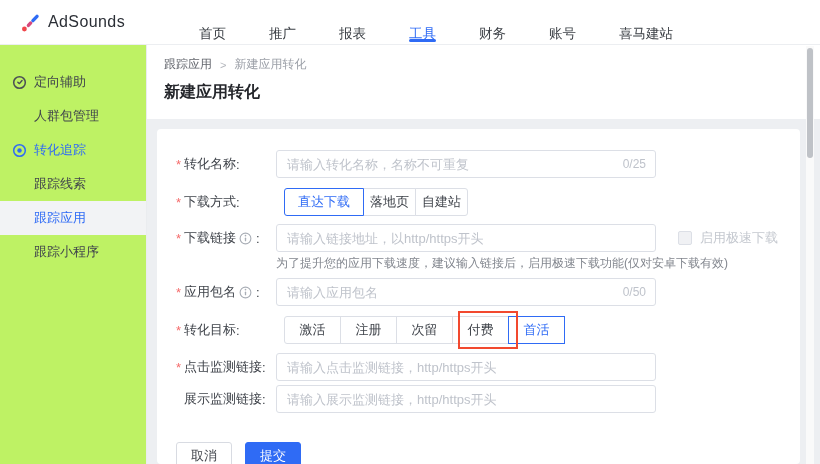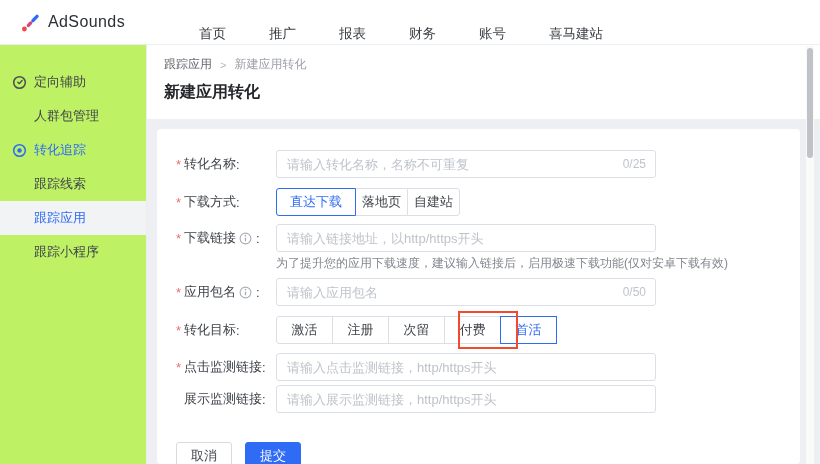--- a/index.html
+++ b/index.html
@@ -49,21 +49,21 @@
     background:#fff; position:relative; display:flex; align-items:center; }
   .input-box input { border:none; outline:none; flex:1; height:100%; padding:0 10px;
     font-size:13px; color:#333; background:transparent; font-family:inherit; }
   .input-box input.with-counter { padding-right:48px; }
   .input-box input::placeholder { color:#bfc3cb; }
   .counter { position:absolute; right:9px; font-size:12px; color:#bfc3cb; }
   .radio-group { display:inline-flex; position:relative; }
   .radio-opt { height:28px; display:flex; align-items:center; justify-content:center;
     border:1px solid #dcdfe6; background:#fff; font-size:13px; color:#3f434a;
     cursor:pointer; margin-left:-1px; position:relative; }
-  .radio-opt:first-child { border-radius:3px 0 0 3px; margin-left:0; }
+  .radio-opt:first-child { border-radius:3px 0 0 3px; margin-left:8px; }
   .radio-opt:last-child { border-radius:0 3px 3px 0; }
   .radio-opt.selected { border-color:#2f6bf5; color:#2f6bf5; z-index:1; font-weight:500; }
   .w80{width:80px;} .w62{width:53px;} .w48{width:57px;}
   .annotation-box { position:absolute; left:182px; top:-5px; width:60px; height:38px;
     border:2px solid #f2492f; z-index:2; pointer-events:none; }
   .checkbox-wrap { margin-left:22px; display:flex; align-items:center; gap:8px; cursor:pointer; }
   .checkbox { width:14px; height:14px; border:1px solid #dcdfe6; border-radius:2px; background:#f0f1f4; }
   .checkbox-label { font-size:13px; color:#c4c8cf; white-space:nowrap; }
   .helper { margin-left:100px; margin-top:3px; margin-bottom:6px; font-size:12px; color:#82868e; }
   .info-icon { margin:0 4px 0 3px; display:flex; cursor:pointer; }
@@ -87,20 +87,24 @@
         <path d="M8 12.8 L10.2 10.4" stroke="#d6487d" stroke-width="3.2" stroke-linecap="round" fill="none"></path>
         <path d="M12.3 8.2 L16.2 4.1" stroke="#2f6bf5" stroke-width="3.2" stroke-linecap="round" fill="none"></path>
       </svg>
     </span>
     <span class="logo-text">AdSounds</span>
   </div>
   <div class="nav">
     <div class="nav-item">首页</div>
     <div class="nav-item">推广</div>
     <div class="nav-item">报表</div>
+    <div class="nav-item active">
+      <span>工具</span>
+      <span class="nav-underline"></span>
+    </div>
     <div class="nav-item">财务</div>
     <div class="nav-item">账号</div>
     <div class="nav-item">喜马建站</div>
   </div>
 </div>
 
 <div class="body-row">
 
   <div class="sidebar">
     <div class="side-item">
@@ -181,20 +185,24 @@
               <circle cx="7" cy="7" r="5.8" fill="none" stroke="#a9aeb6" stroke-width="1.2"></circle>
               <rect x="6.3" y="6" width="1.4" height="4" rx="0.7" fill="#a9aeb6"></rect>
               <circle cx="7" cy="3.9" r="0.9" fill="#a9aeb6"></circle>
             </svg>
           </span>
             <span>:</span>
         </div>
         <div class="input-box">
           <input type="text" placeholder="请输入链接地址，以http/https开头" style="">
         </div>
+        <div class="checkbox-wrap">
+          <span class="checkbox"></span>
+          <span class="checkbox-label">启用极速下载</span>
+        </div>
       </div>
       <div class="helper">为了提升您的应用下载速度，建议输入链接后，启用极速下载功能(仅对安卓下载有效)</div>
 
       <div class="form-row mb10">
         <div class="f-label">
           <span class="req">*</span>
           <span>应用包名</span>
           <span class="info-icon">
             <svg width="13" height="13" viewBox="0 0 14 14">
               <circle cx="7" cy="7" r="5.8" fill="none" stroke="#a9aeb6" stroke-width="1.2"></circle>

